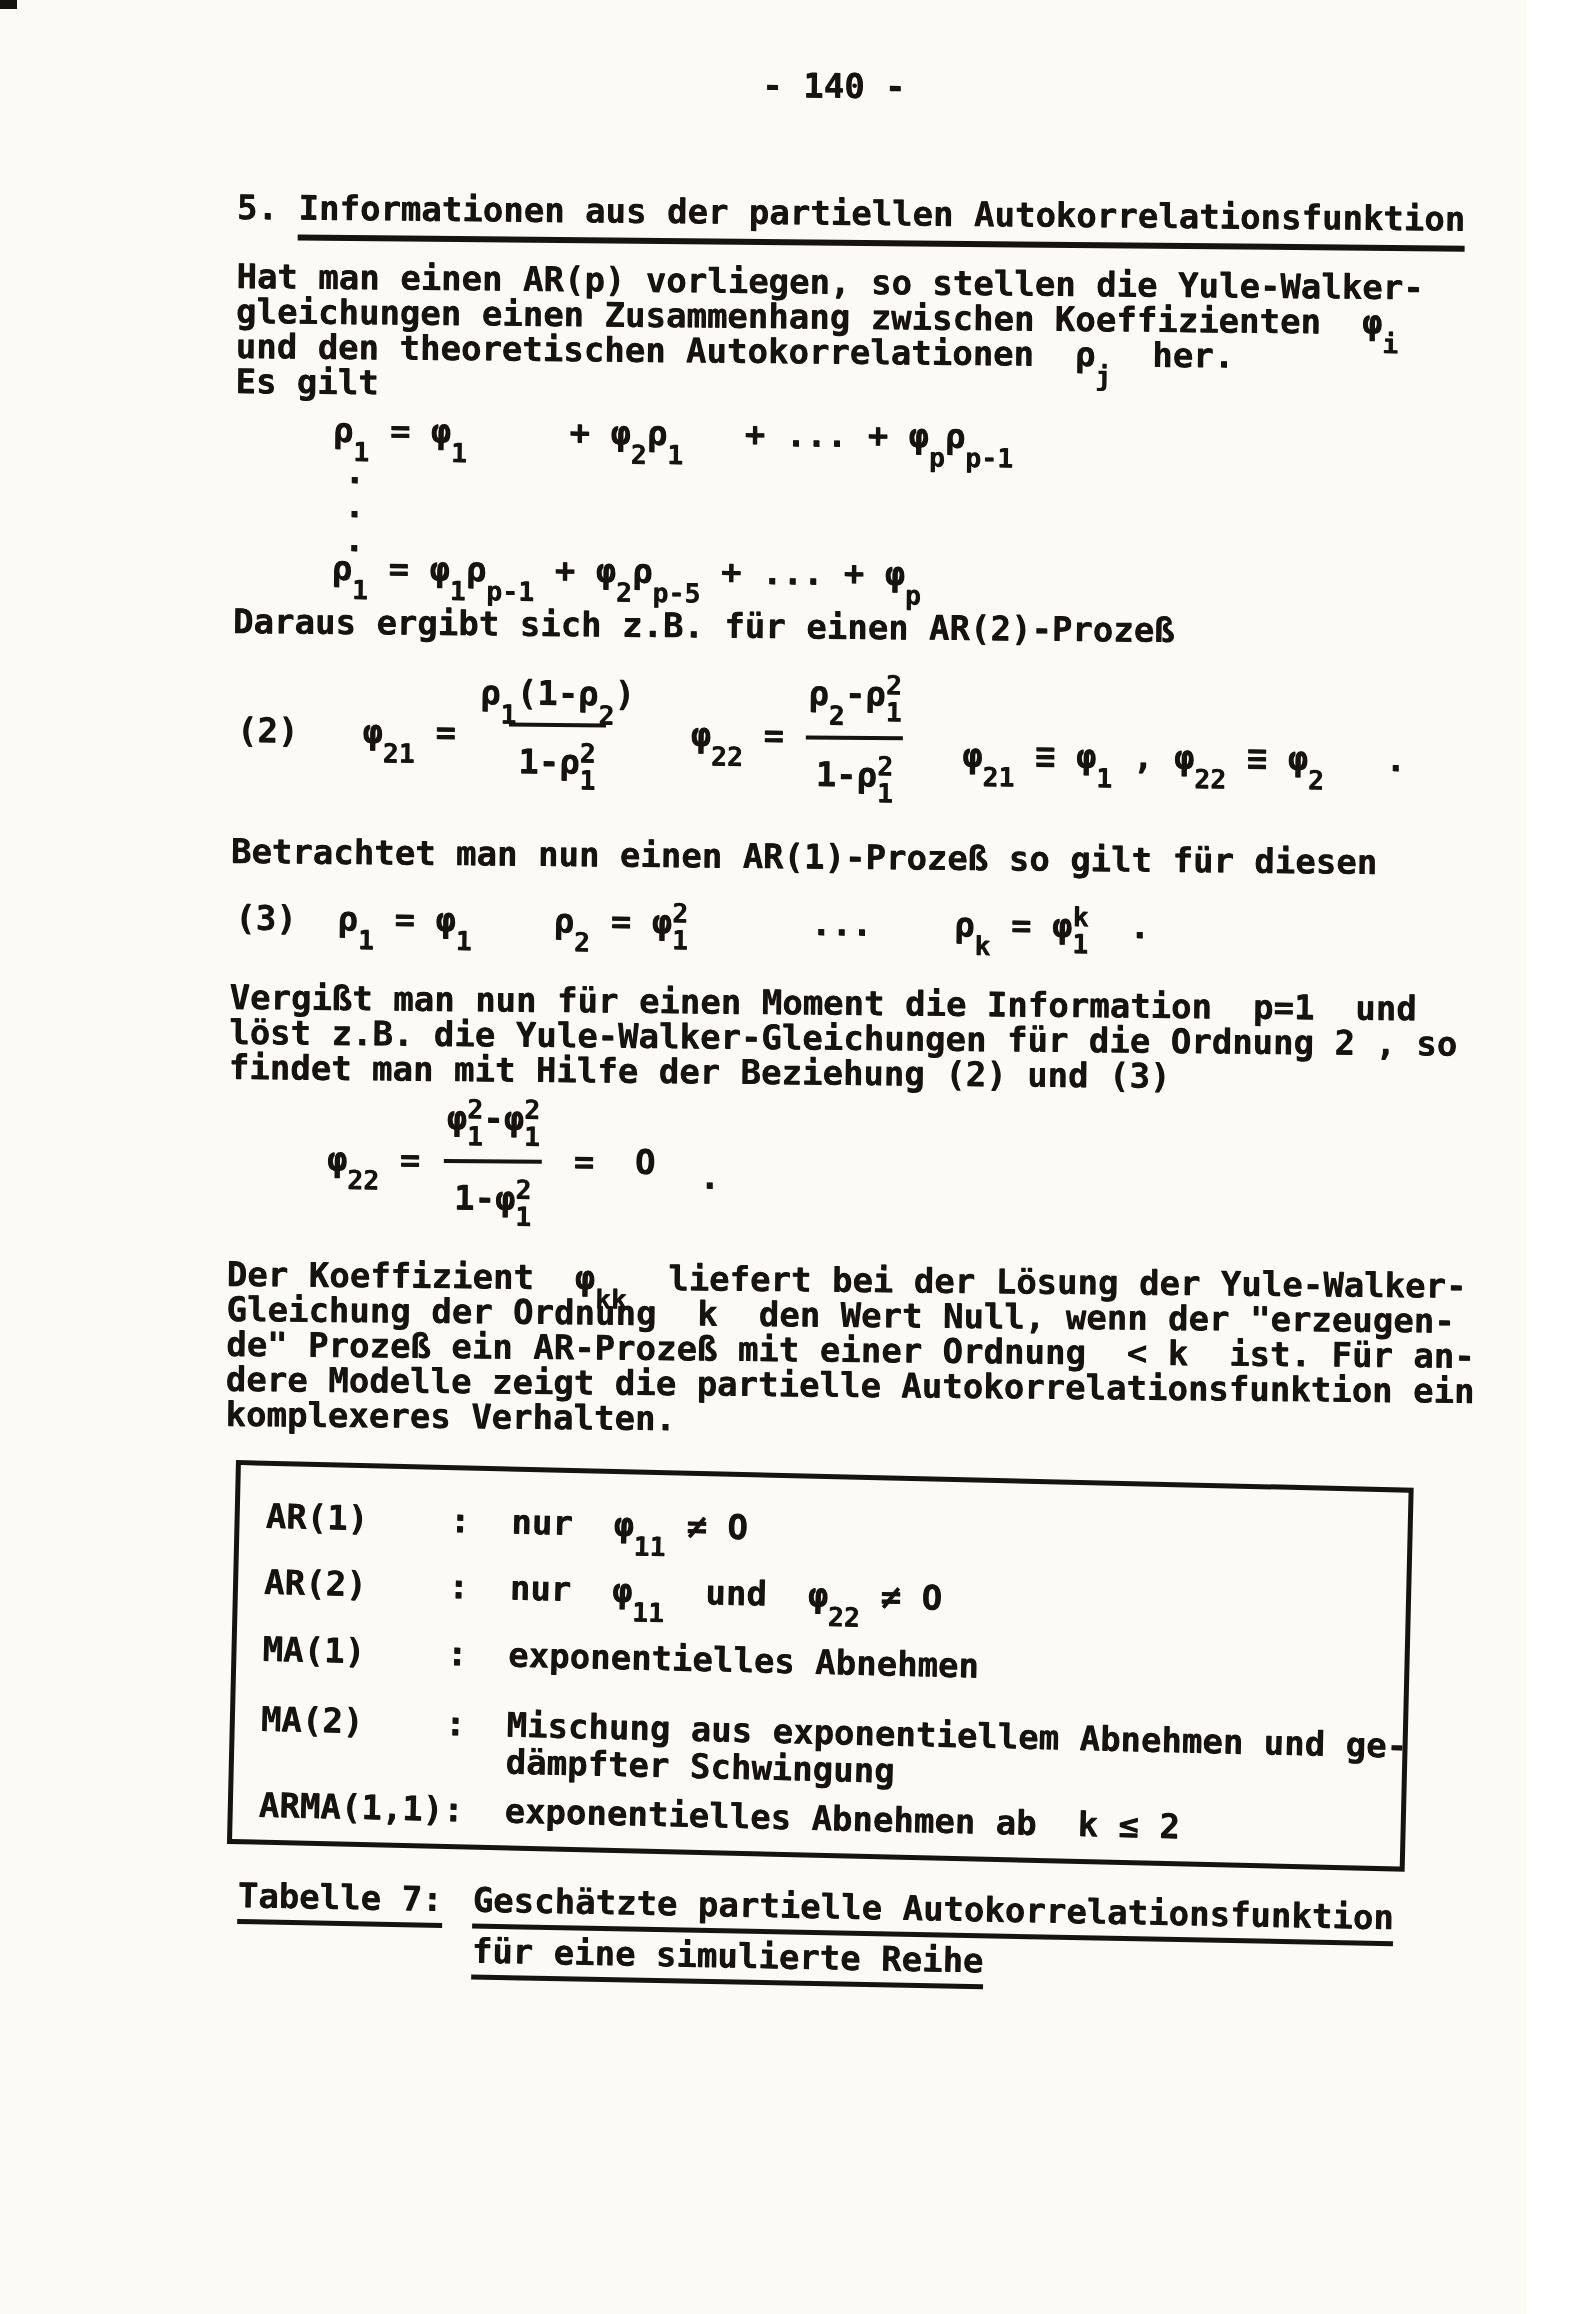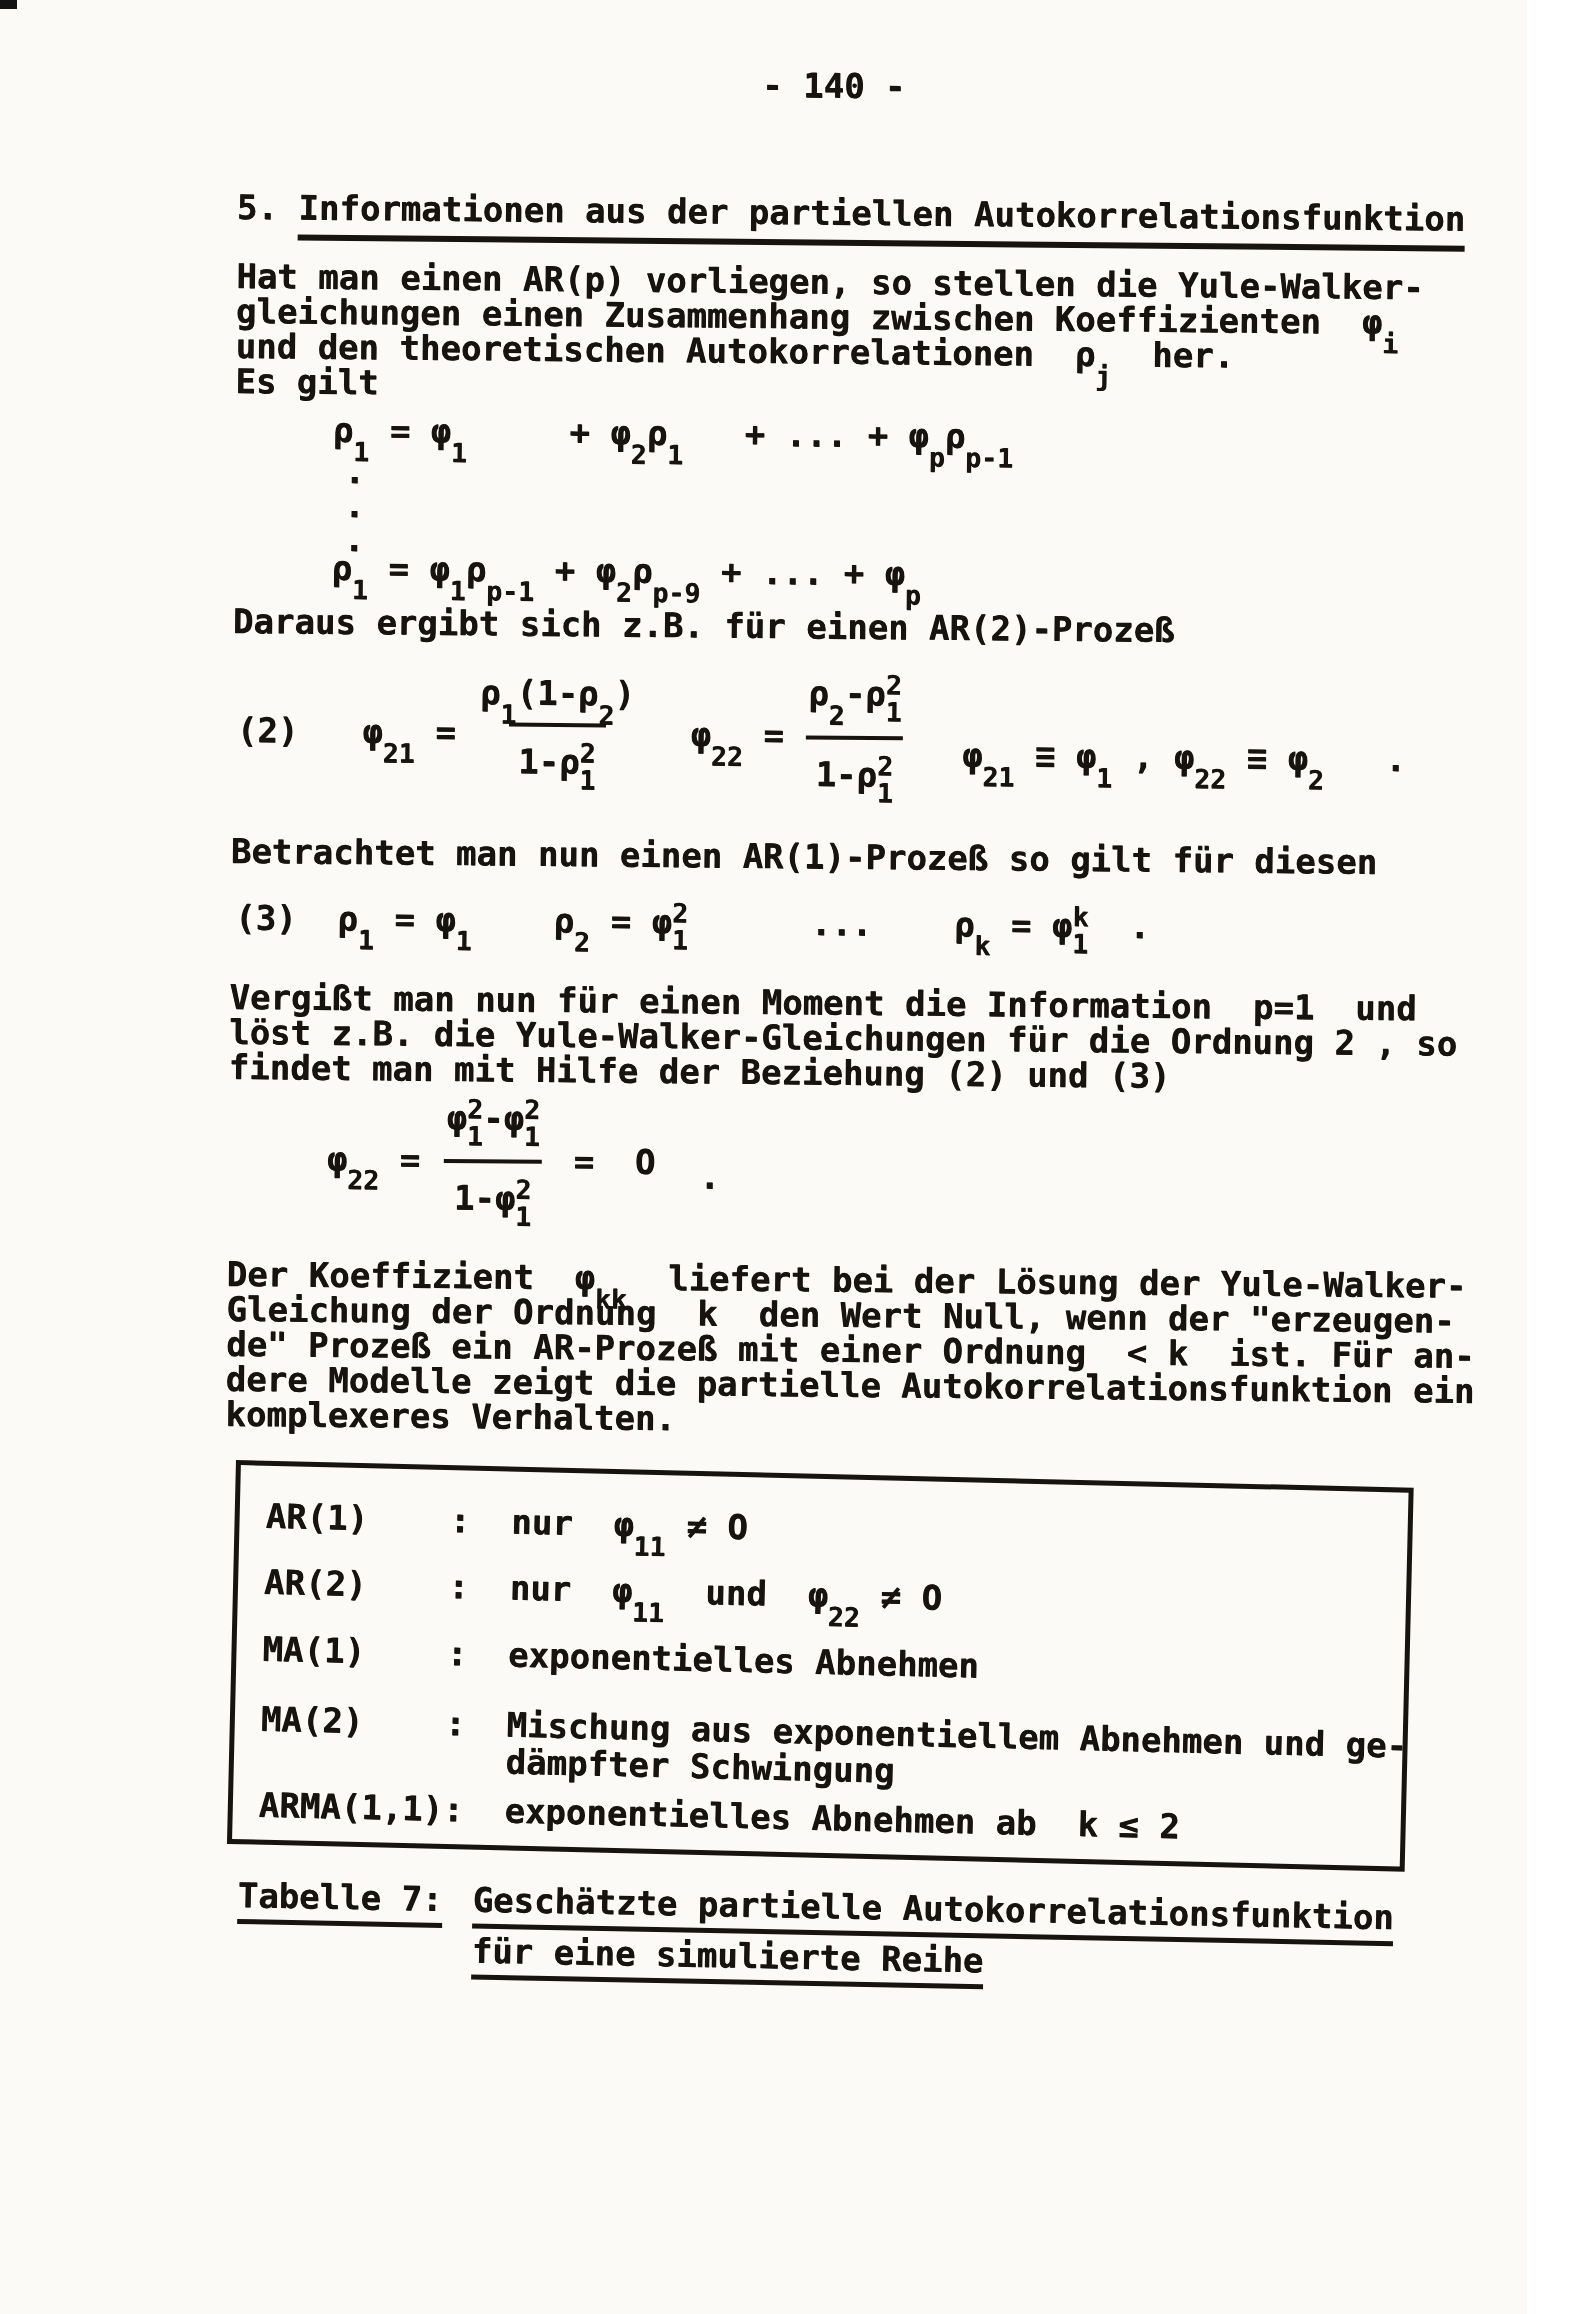--- a/index.html
+++ b/index.html
@@ -78,21 +78,21 @@
     <div class="heading"><span>5. </span><span class="hl">Informationen aus der partiellen Autokorrelationsfunktion</span></div>
 
     <div class="abs prewrap" style="left:238px; top:259px;">Hat man einen AR(p) vorliegen, so stellen die Yule-Walker-<br>gleichungen einen Zusammenhang zwischen Koeffizienten  φ<sub>i</sub><br>und den theoretischen Autokorrelationen  ρ<sub>j</sub>  her.<br>Es gilt</div>
 
     <div class="abs pre" style="left:336px; top:412px;">ρ<sub>1</sub> = φ<sub>1</sub>     + φ<sub>2</sub>ρ<sub>1</sub>   + ... + φ<sub>p</sub>ρ<sub>p-1</sub></div>
 
     <div class="vdots">.
 .
 .</div>
 
-    <div class="abs pre" style="left:336px; top:550px;">ρ<sub>1</sub> = φ<sub>1</sub>ρ<sub>p-1</sub> + φ<sub>2</sub>ρ<sub>p-9</sub> + ... + φ<sub>p</sub></div>
+    <div class="abs pre" style="left:336px; top:550px;">ρ<sub>1</sub> = φ<sub>1</sub>ρ<sub>p-1</sub> + φ<sub>2</sub>ρ<sub>p-5</sub> + ... + φ<sub>p</sub></div>
 
     <div class="abs pre" style="left:238px; top:604px;">Daraus ergibt sich z.B. für einen AR(2)-Prozeß</div>
 
     <div class="eqflex" style="left:243px; top:657px; height:147px;">
       <span>(2)</span>
       <span style="margin-left:64px;">φ<sub>21</sub> =</span>
       <span class="frac" style="margin-left:14px;">
         <span class="num">ρ<sub>1</sub>(1-ρ<sub>2</sub>)</span>
         <span class="den">1-ρ<span class="ss"><sup>2</sup><sub>1</sub></span></span>
       </span>

